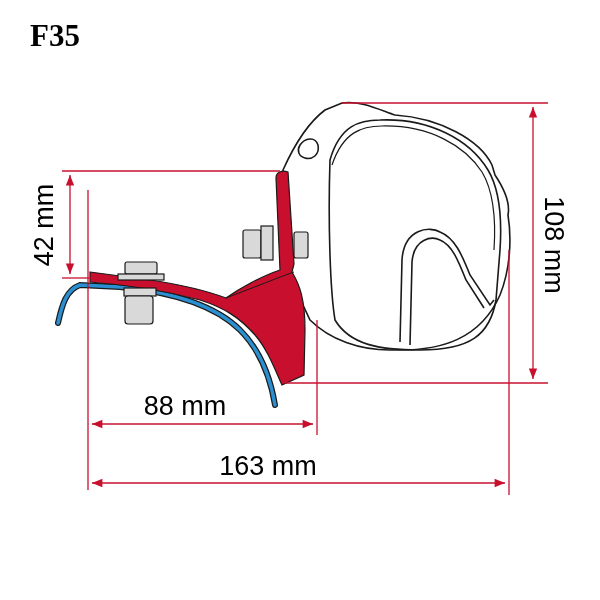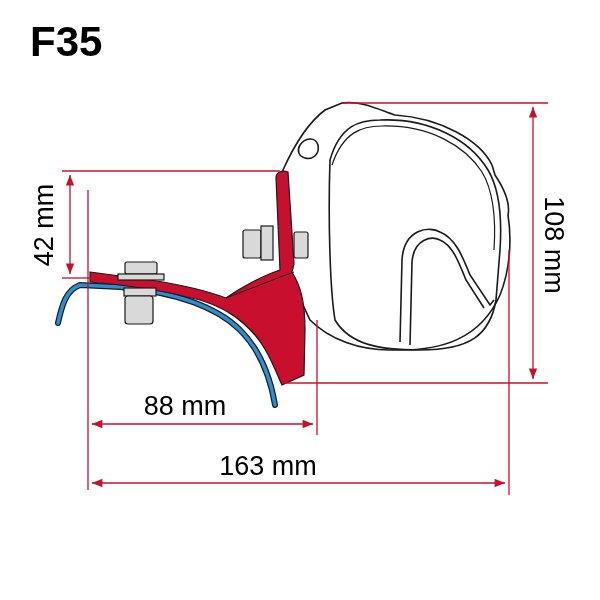--- a/index.html
+++ b/index.html
@@ -1,17 +1,17 @@
 <!DOCTYPE html>
 <html><head>
   <meta charset="utf-8">
   <style>
     html, body { margin: 0; padding: 0; background: #ffffff; }
     body { width: 600px; height: 600px; position: relative; overflow: hidden; font-family: "Liberation Sans", sans-serif; }
-    .title { position: absolute; left: 30px; top: 18px; font-size: 42px; font-weight: bold; color: #000; font-family: Liberation Sans, sans-serif; }
+    .title { position: absolute; left: 30px; top: 18px; font-size: 31px; font-weight: bold; color: #000; font-family: Liberation Serif, serif; }
     svg { position: absolute; left: 0; top: 0; }
     .lbl { font-family: "Liberation Sans", sans-serif; font-size: 27px; fill: #000; }
   </style>
 </head>
 <body>
 
 <div class="title">F35</div>
 
 <svg width="600" height="600" viewBox="0 0 600 600">
   <defs>

